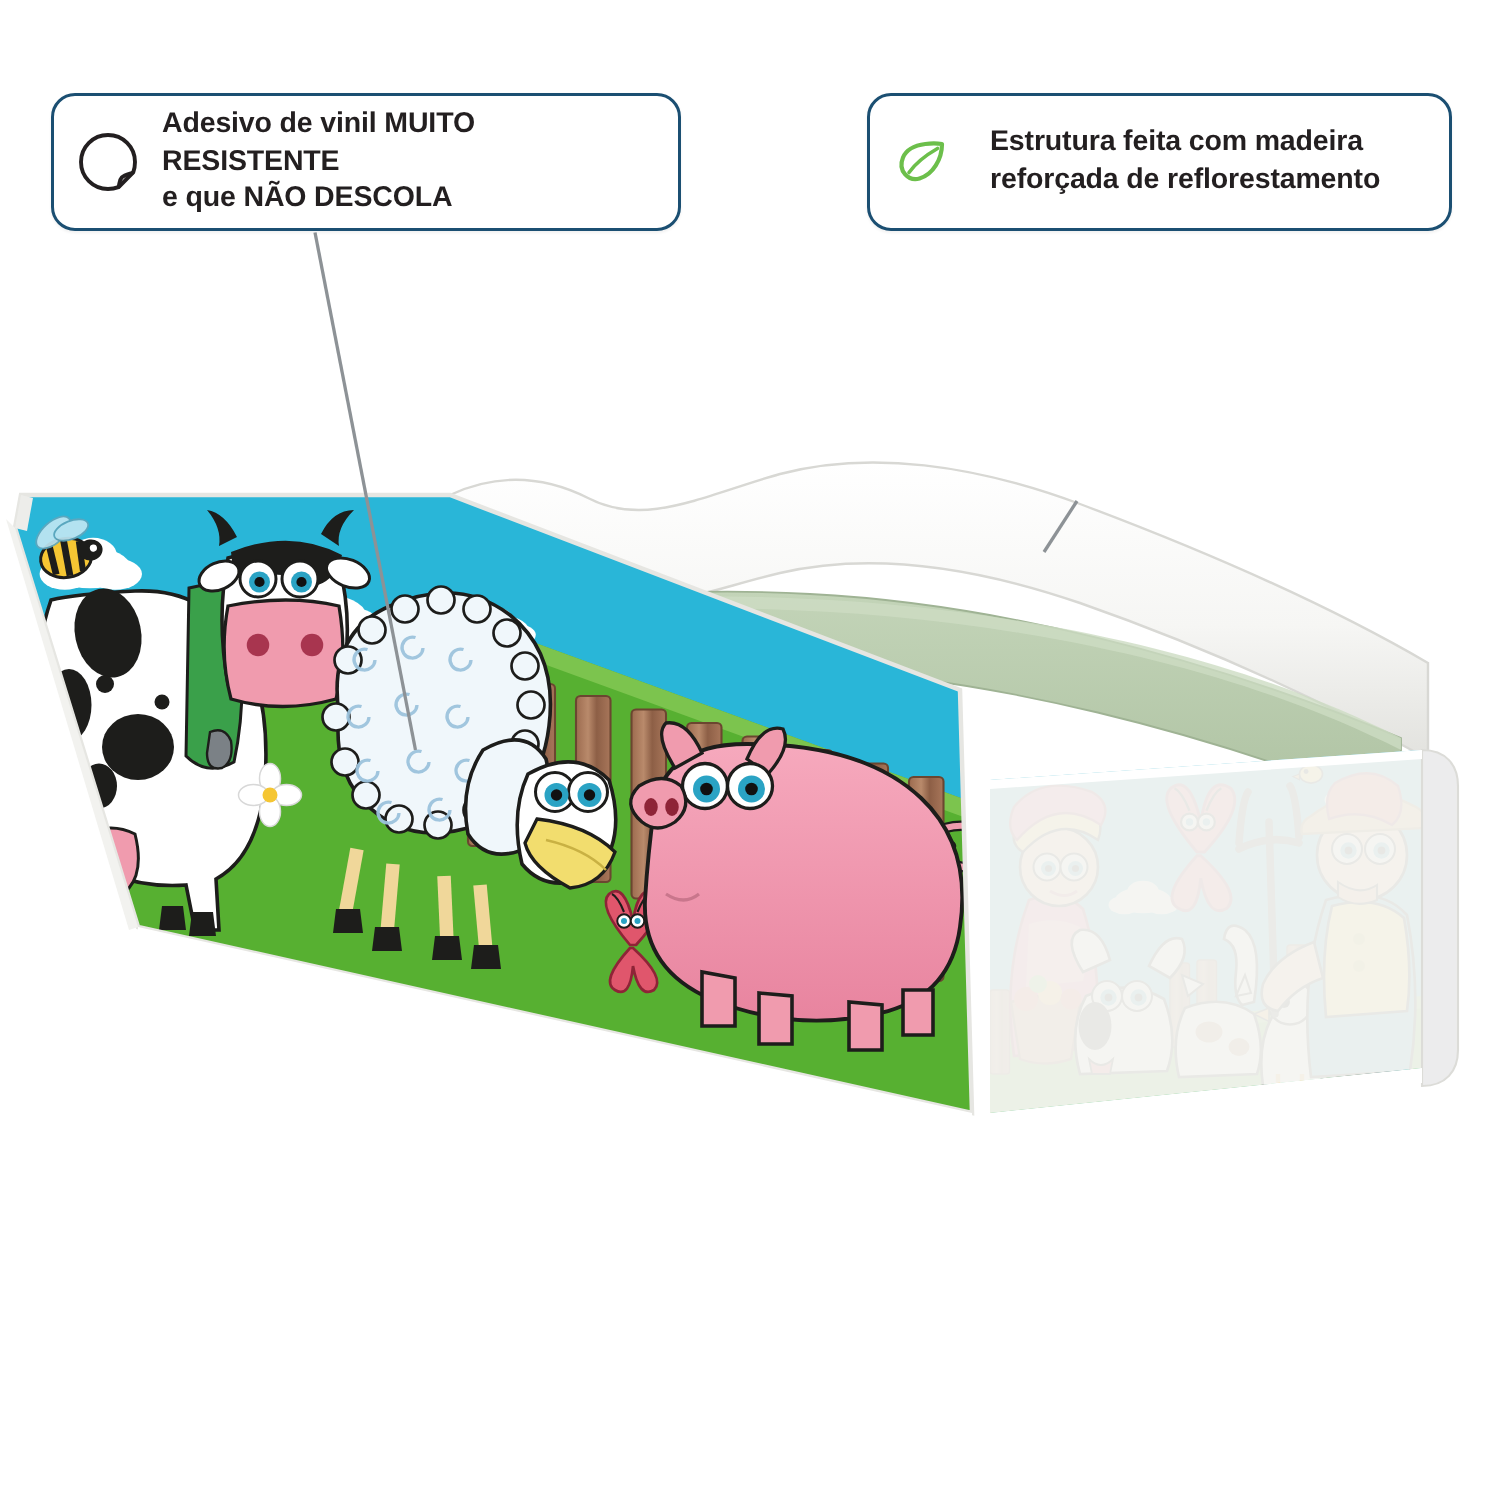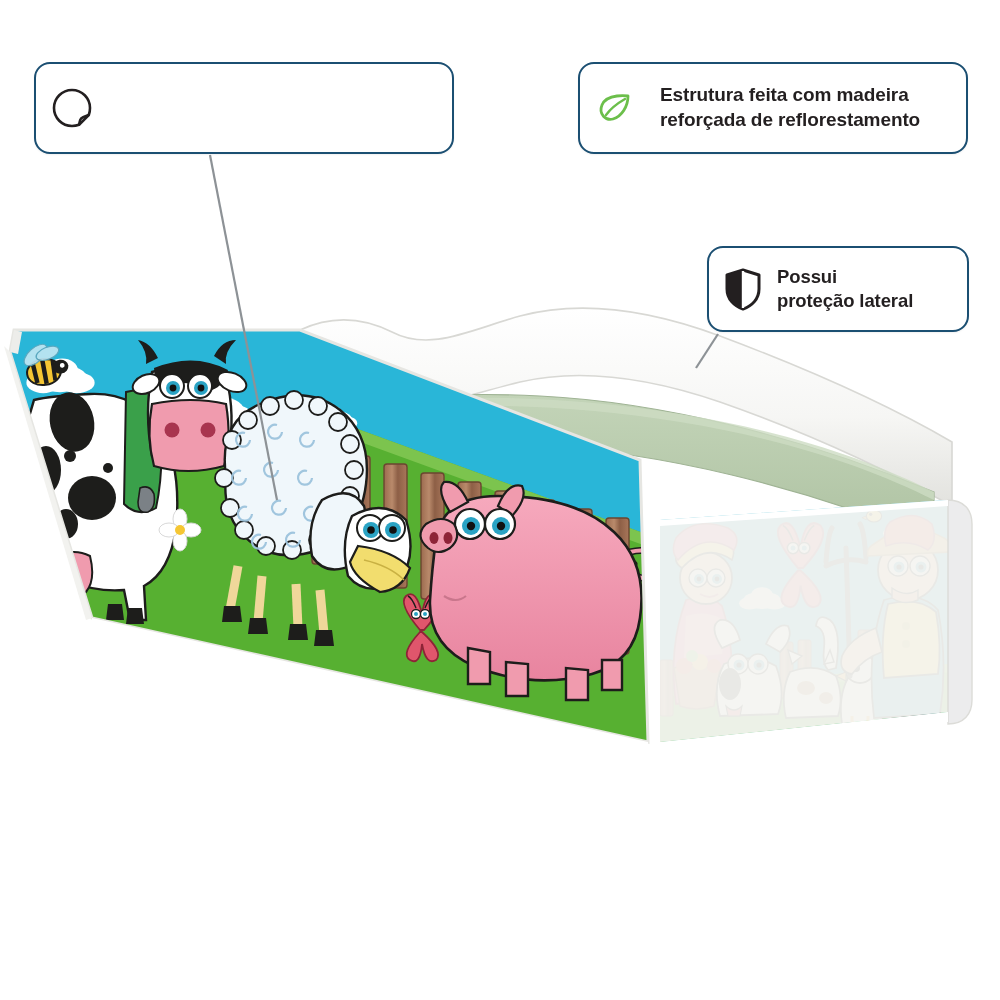--- a/index.html
+++ b/index.html
@@ -502,38 +502,29 @@
   </svg>
 
   <div class="callout" id="callout-sticker">
     <span class="ic">
       <svg width="44" height="44" viewBox="0 0 44 44">
         <path d="M22,4 C32,4 40,12 40,22 C40,24.5 39.6,26.8 38.8,29 L29,38.8
                  C26.8,39.6 24.5,40 22,40 C12,40 4,32 4,22 C4,12 12,4 22,4 Z" fill="none" stroke="#231f20" stroke-width="2.6"></path>
         <path d="M38.8,29 C36,30 33,30.5 31.2,32.3 C29.4,34.1 29.8,36.6 29,38.8" fill="none" stroke="#231f20" stroke-width="2.6" stroke-linejoin="round"></path>
       </svg>
     </span>
+    <span class="txt">Adesivo de vinil MUITO RESISTENTE
+e que NÃO DESCOLA</span>
   </div>
 
   <div class="callout" id="callout-wood">
     <span class="ic">
       <svg width="42" height="42" viewBox="0 0 42 42">
         <path d="M34,9 C34,9 13,6 8,18 C4.2,27.2 12,34 19,32 C28,29.5 34,19 34,9 Z" fill="none" stroke="#6cbf4b" stroke-width="2.8" stroke-linejoin="round"></path>
         <path d="M31,12 C24,16 17,21 12,28" fill="none" stroke="#6cbf4b" stroke-width="2.4" stroke-linecap="round"></path>
       </svg>
     </span>
     <span class="txt">Estrutura feita com madeira
 reforçada de reflorestamento</span>
   </div>
 
-  <div class="callout" id="callout-shield">
-    <span class="ic">
-      <svg width="40" height="44" viewBox="0 0 40 44">
-        <path d="M20,3 L36,8 L36,22 C36,32 29,39 20,42 C11,39 4,32 4,22 L4,8 Z" fill="#ffffff" stroke="#231f20" stroke-width="3" stroke-linejoin="round"></path>
-        <path d="M20,3 L4,8 L4,22 C4,32 11,39 20,42 Z" fill="#231f20"></path>
-        <path d="M20,4 L20,41" stroke="#ffffff" stroke-width="2.4"></path>
-      </svg>
-    </span>
-    <span class="txt">Possui
-proteção lateral</span>
-  </div>
 
 </div>
 
 </body></html>

